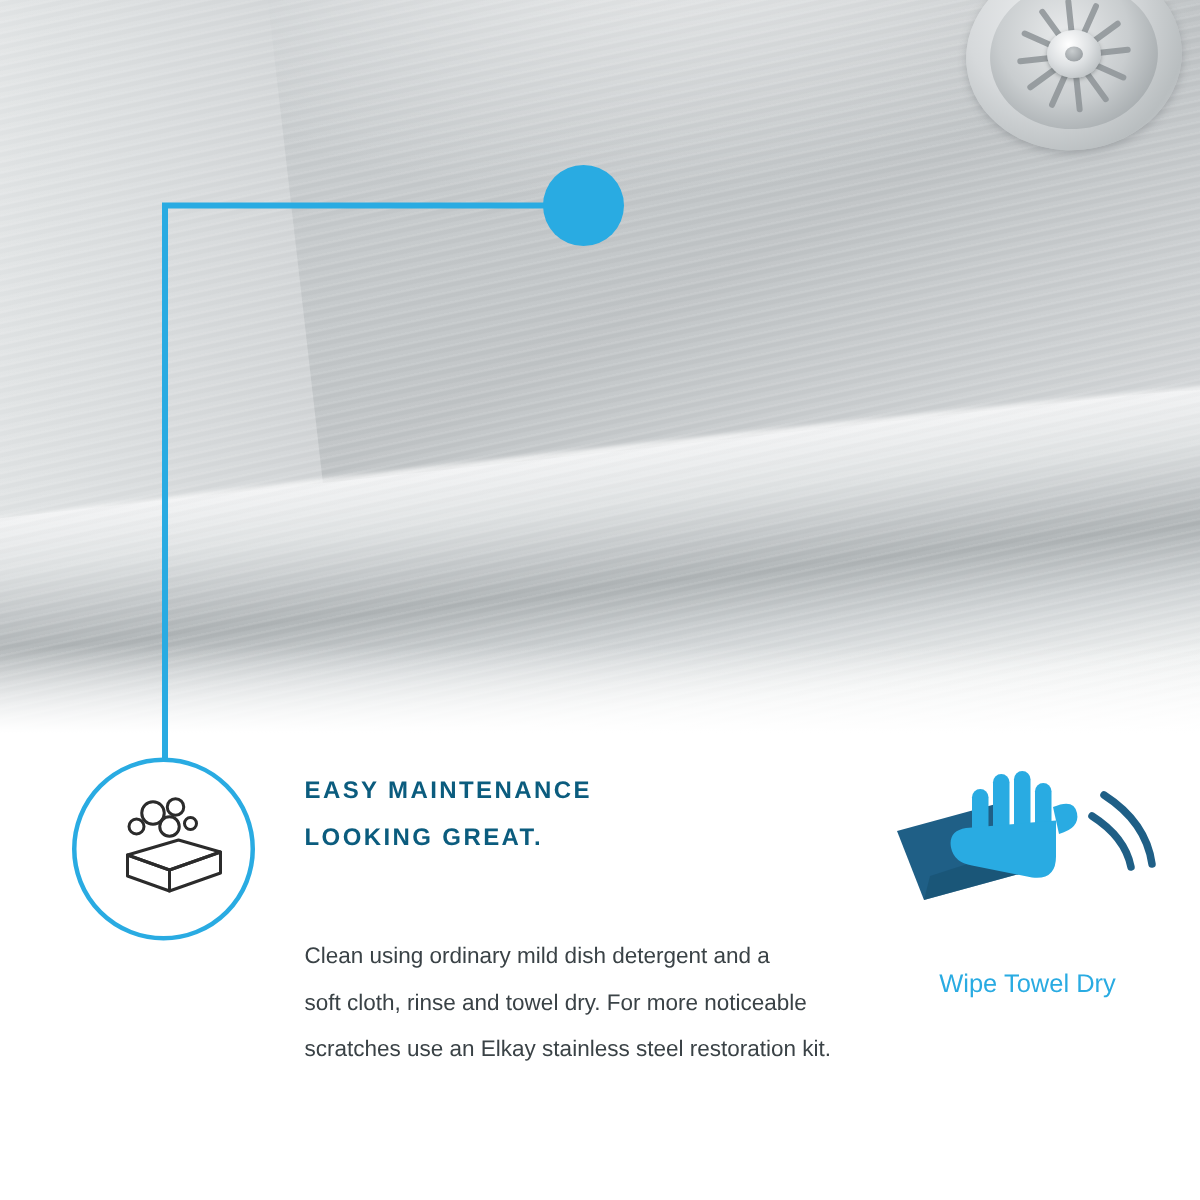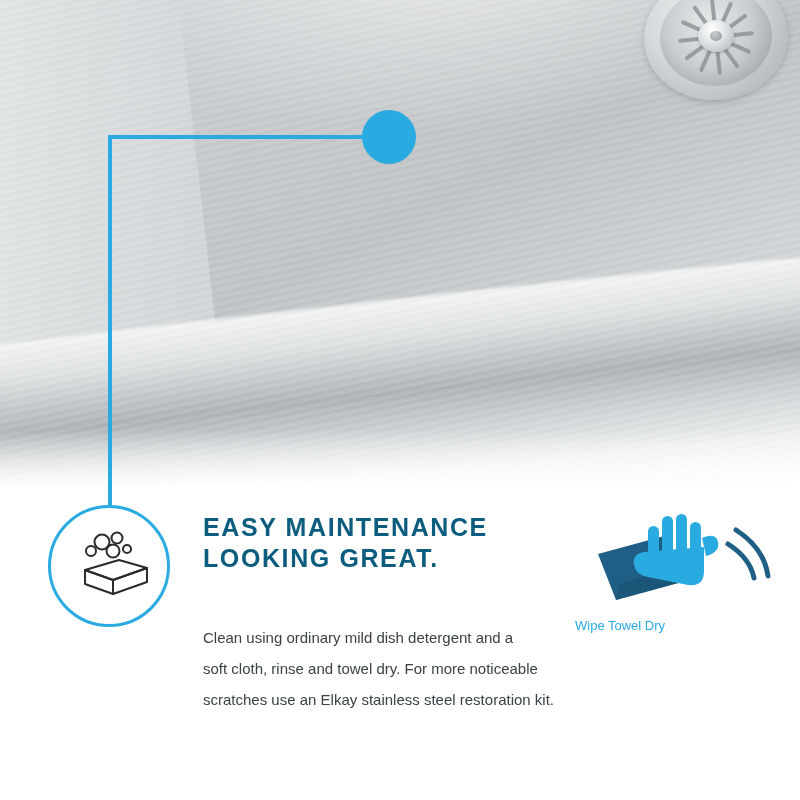--- a/index.html
+++ b/index.html
@@ -204,21 +204,21 @@
   }
 
   
   .headline {
     position: absolute;
     left: 203px;
     top: 512px;
     width: 400px;
     color: #0b5c7e;
     font-weight: bold;
-    font-size: 25px;
+    font-size: 16px;
     line-height: 31px;
     letter-spacing: 1.6px;
     text-transform: uppercase;
   }
   .headline .ln { display: block; }
   .body-copy {
     position: absolute;
     left: 203px;
     top: 622px;
     width: 390px;
@@ -232,25 +232,25 @@
   .wipe {
     position: absolute;
     left: 590px;
     top: 508px;
     width: 190px;
     height: 130px;
   }
   .wipe-label {
     position: absolute;
     left: 575px;
-    top: 618px;
+    top: 646px;
     width: 220px;
-    text-align: left;
+    text-align: center;
     color: #29abe2;
-    font-size: 13px;
+    font-size: 17px;
   }
 
   
   .logo {
     position: absolute;
     left: 47px;
     top: 726px;
     width: 170px;
     height: 42px;
   }

